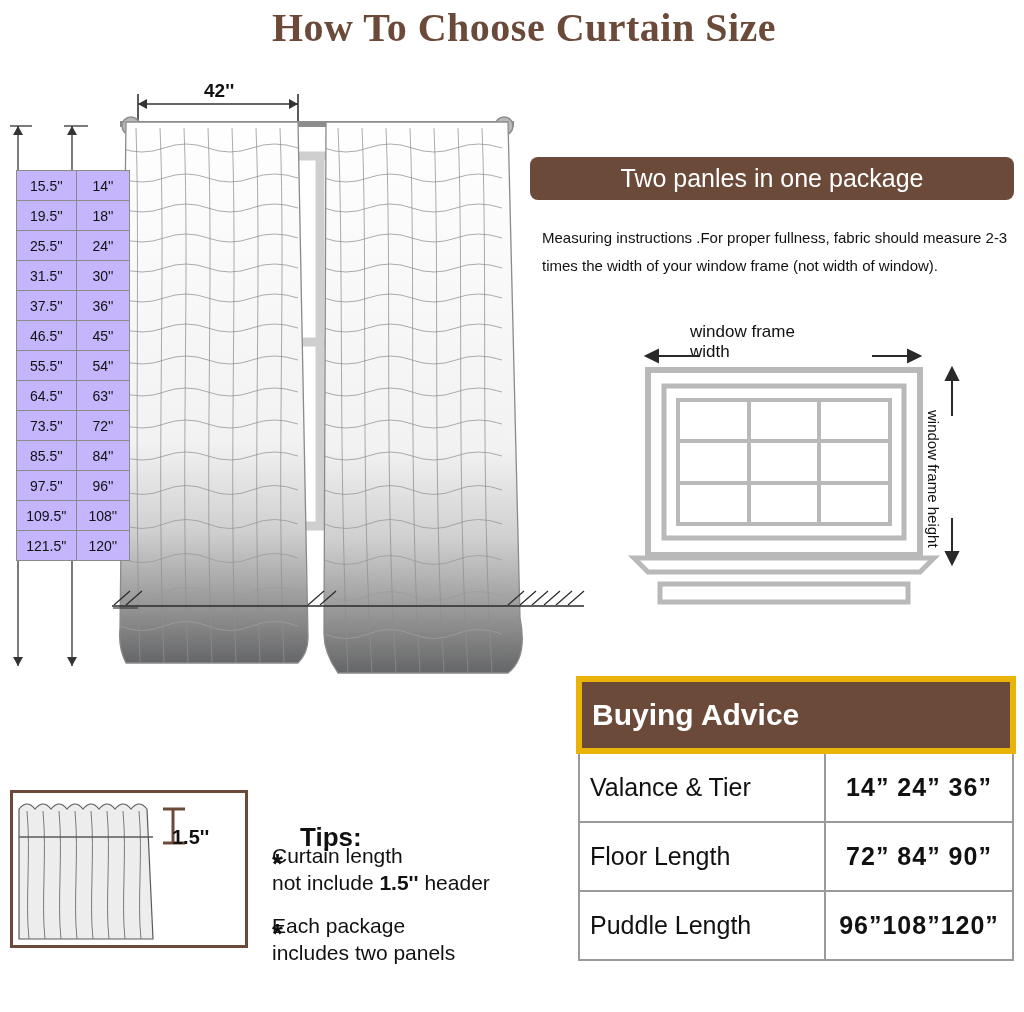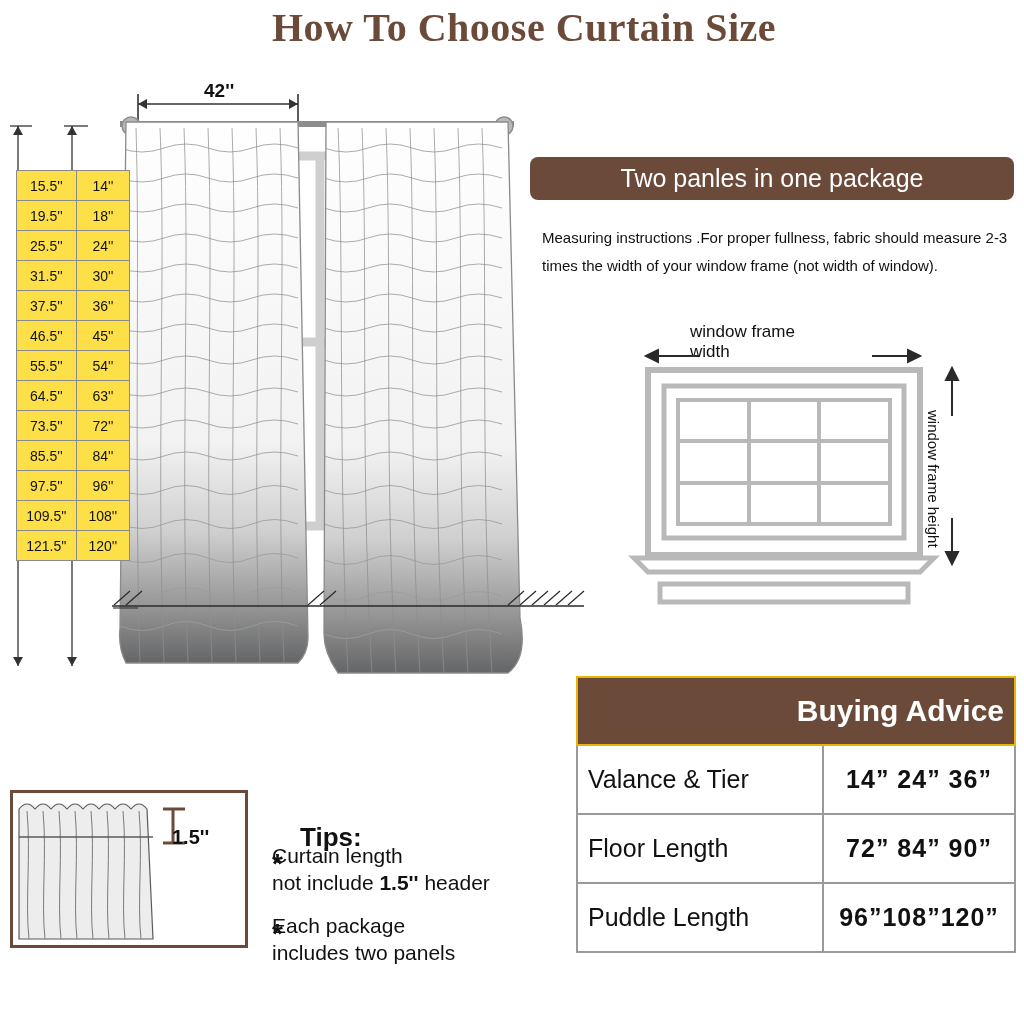--- a/index.html
+++ b/index.html
@@ -50,21 +50,21 @@
     width: 114px;
     border-collapse: collapse;
     font-size: 14.5px;
     font-family: "Liberation Sans", sans-serif;
   }
   .rowtable td {
     border: 1px solid #8a8a8a;
     height: 29px;
     text-align: center;
     padding: 0 1px;
-    background: #fde047;
+    background: #c4b5fd;
     color: #111;
     white-space: nowrap;
   }
   .rowtable td.c1 { width: 58px; font-size: 14px; }
   .rowtable td.c2 { width: 52px; font-size: 14px; }
 
   .width-label {
     position: absolute;
     left: 196px;
     top: 2px;
@@ -131,23 +131,23 @@
     top: 676px;
     width: 440px;
     border-collapse: collapse;
     border: 2px solid #9a9a9a;
   }
   .advice .adv-head {
     background: #6b4a3a;
     color: #fff;
     font-size: 30px;
     font-weight: bold;
-    text-align: right;
+    text-align: left;
     height: 66px;
-    border: 2px solid #eab308;
+    border: 6px solid #eab308;
   }
   .advice td {
     border: 2px solid #9a9a9a;
     height: 67px;
     font-size: 25px;
     color: #111;
     padding: 0 10px;
   }
   .advice td.label { width: 224px; }
   .advice td.vals { font-weight: bold; letter-spacing: 1px; text-align: center; border-radius: 12px; }

